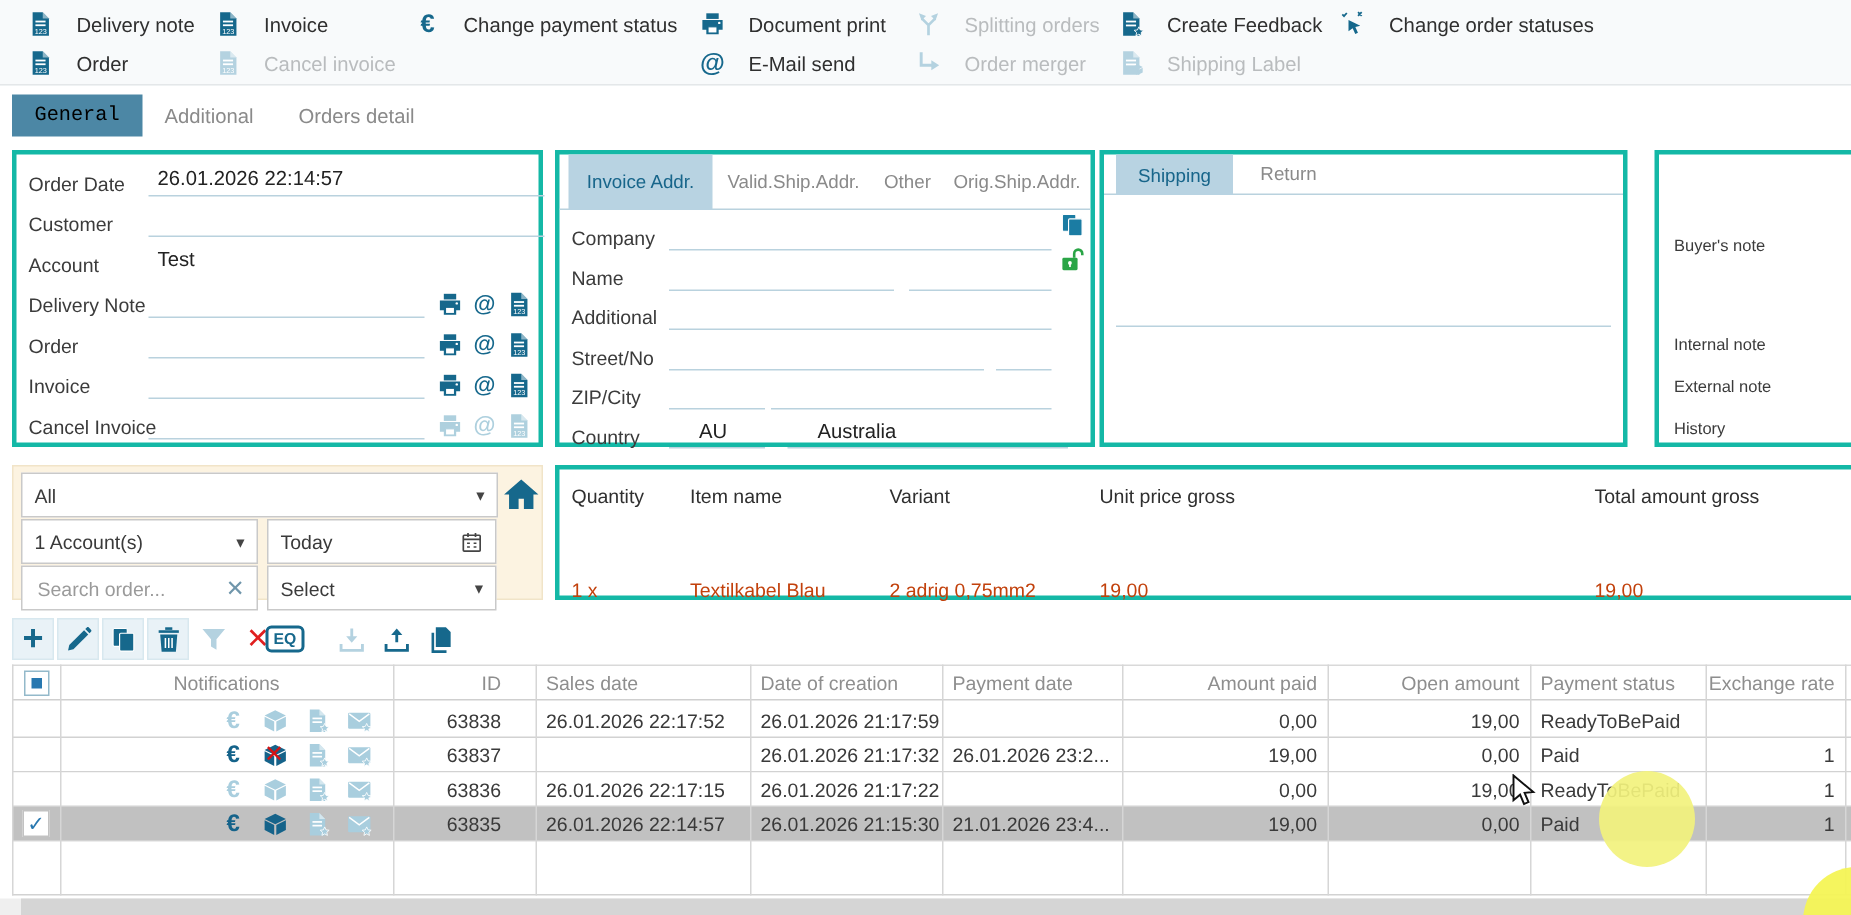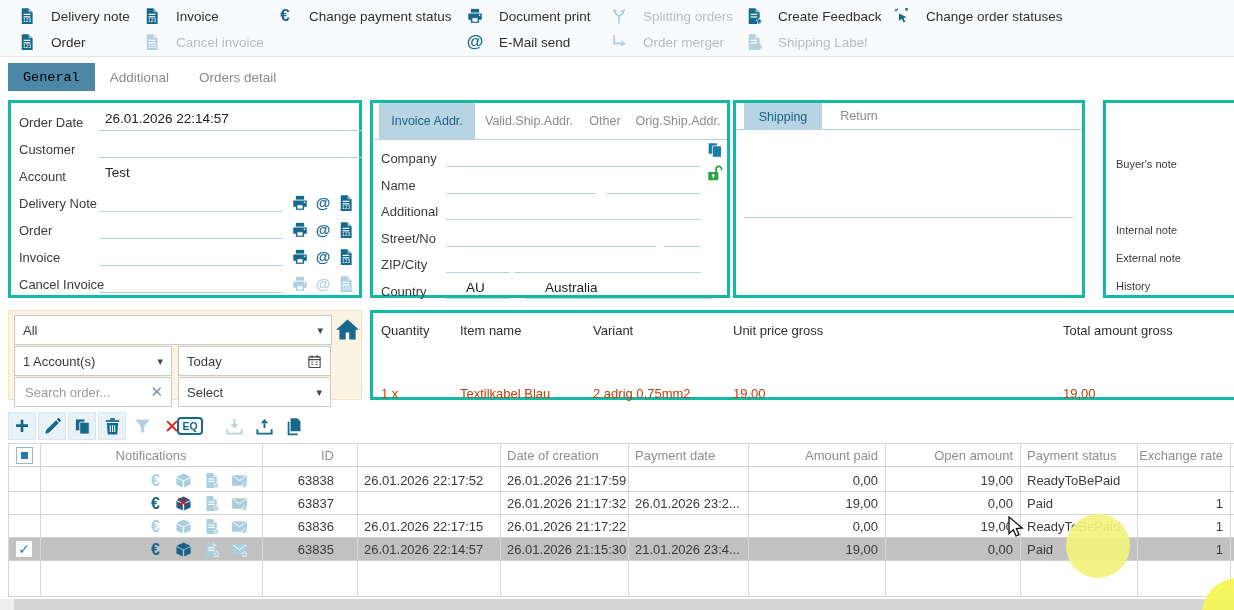--- a/index.html
+++ b/index.html
@@ -521,20 +521,21 @@
     </div>
 
   <div class="thead">
     <div class="cell c-check">
         <span class="hcb">
           <i></i>
         </span>
       </div>
     <div class="cell c-notif c-notif-h">Notifications</div>
     <div class="cell c-id">ID</div>
+    <div class="cell c-sales">Sales date</div>
     <div class="cell c-created">Date of creation</div>
     <div class="cell c-paydate">Payment date</div>
     <div class="cell c-paid">Amount paid</div>
     <div class="cell c-open">Open amount</div>
     <div class="cell c-status">Payment status</div>
     <div class="cell c-rate">Exchange rate</div>
   </div>
 
   <div class="trow" style="top:469px">
     <div class="cell c-check"></div>

